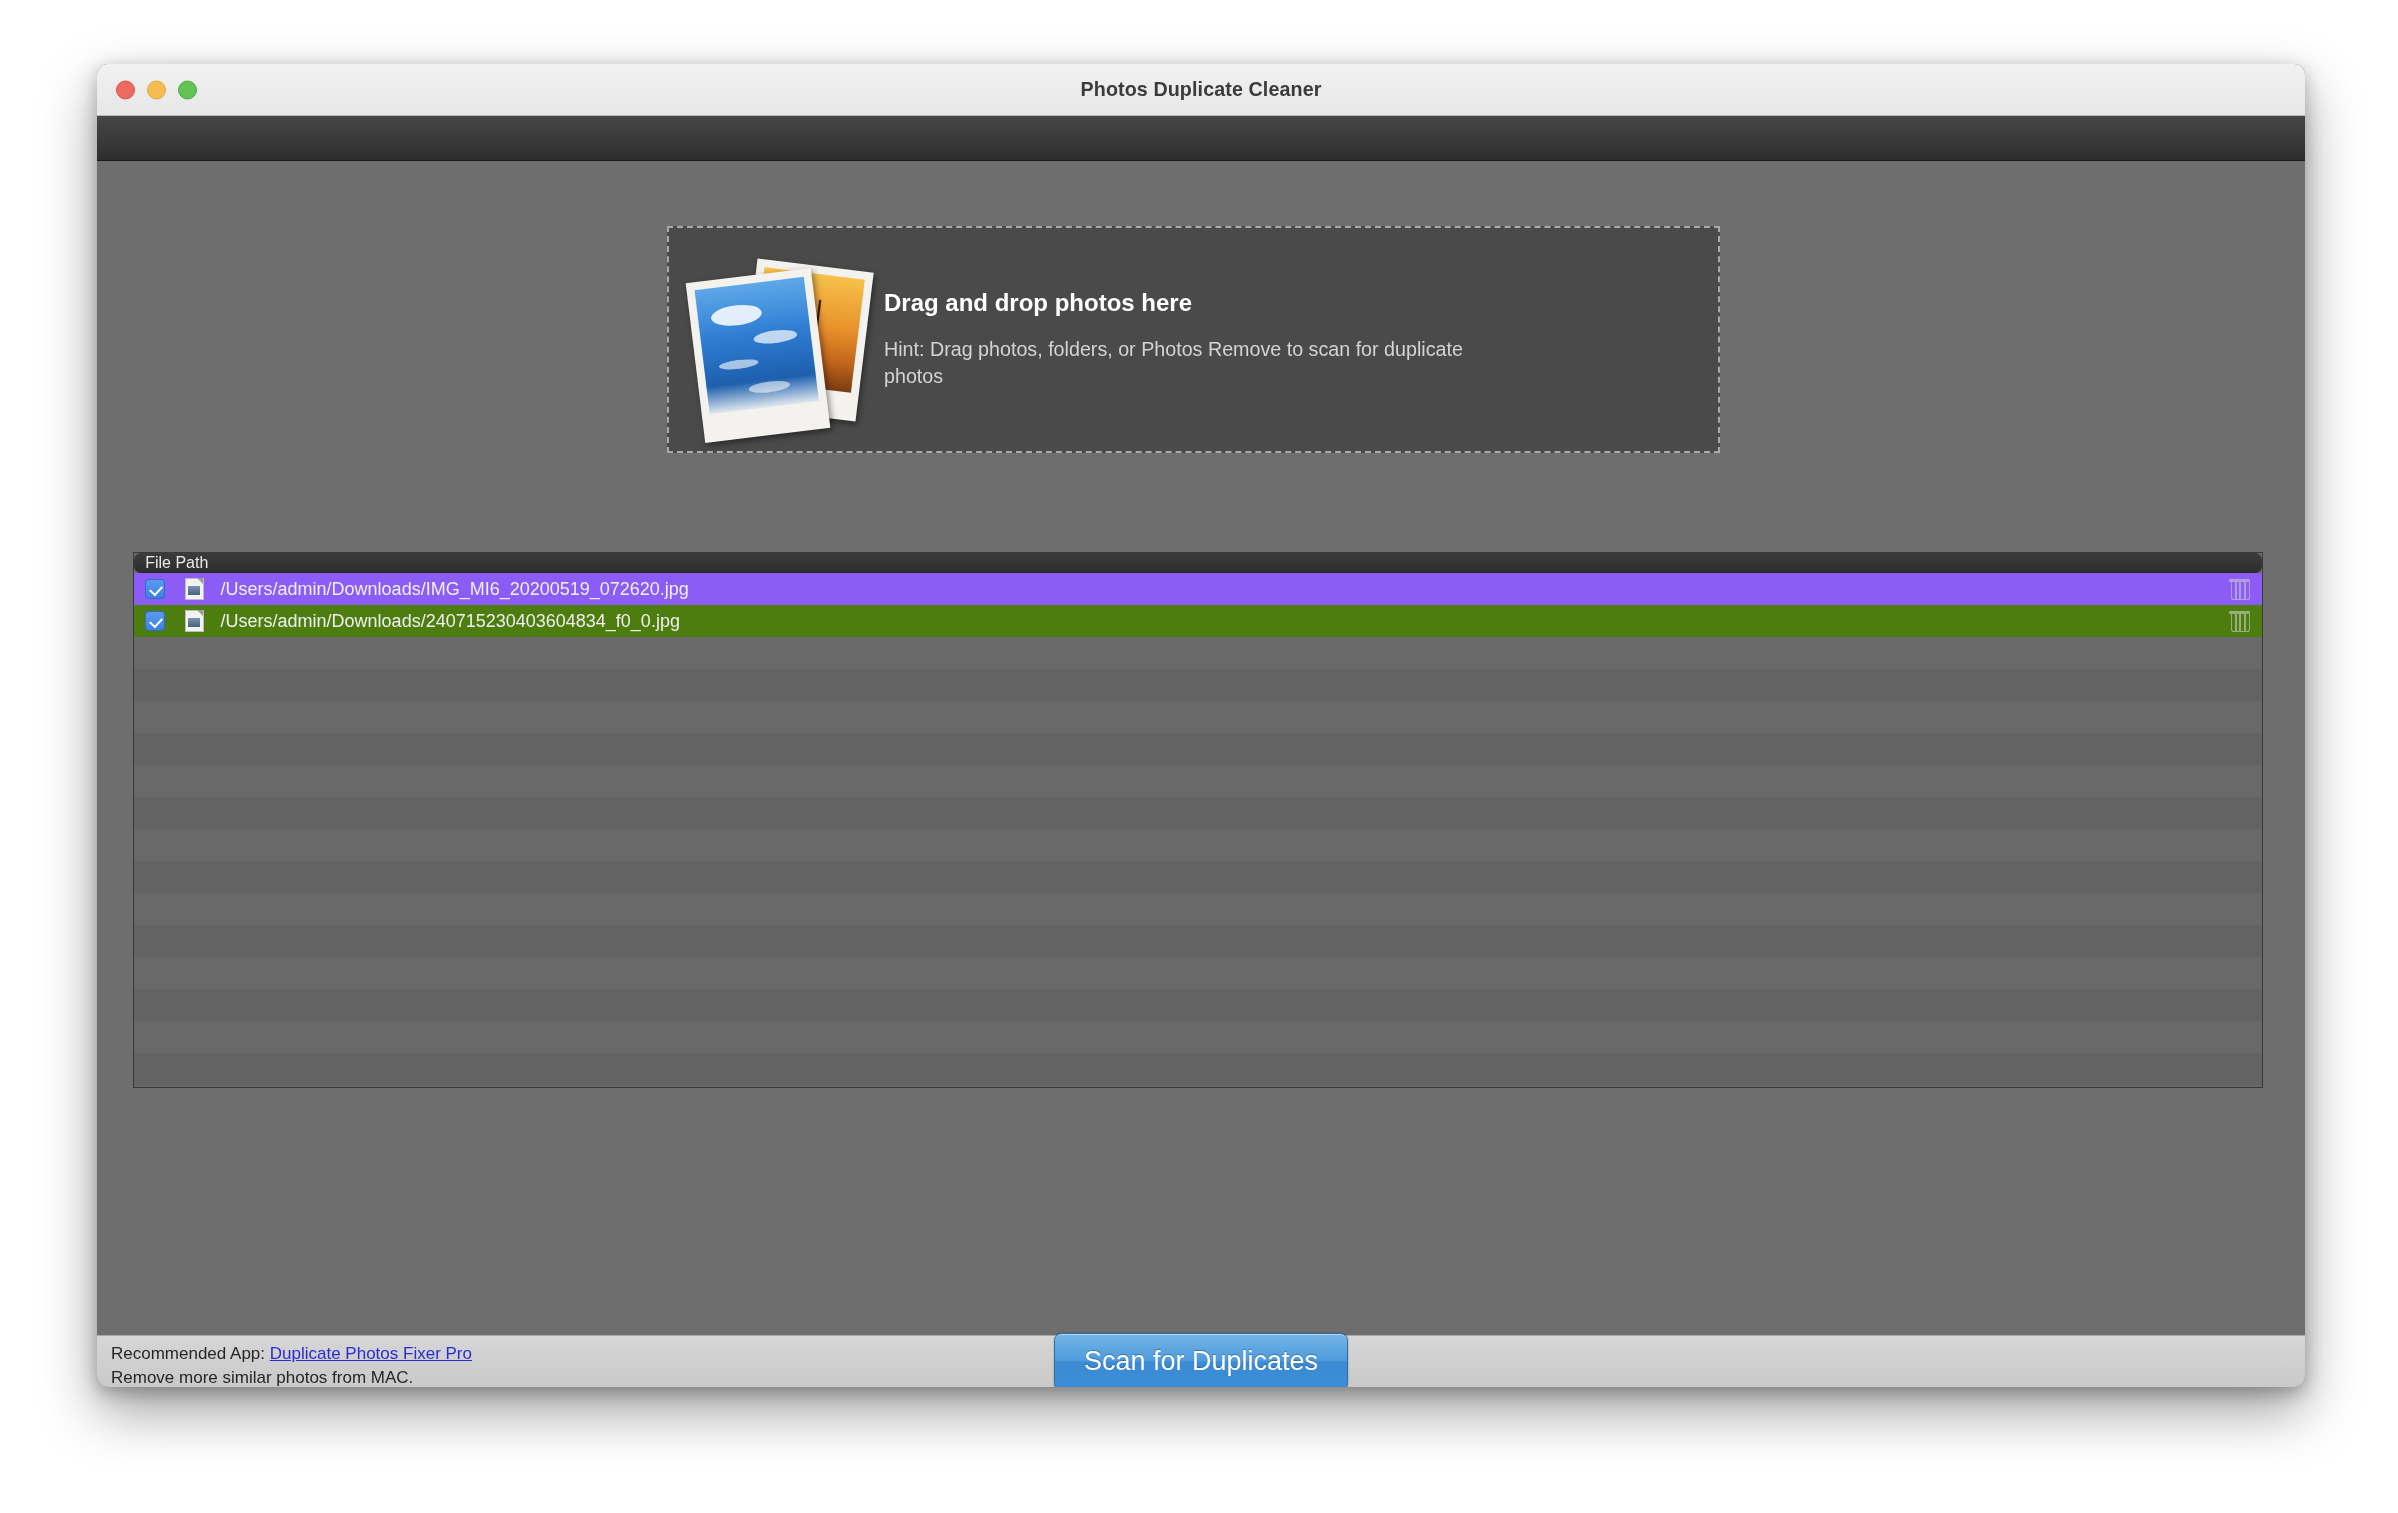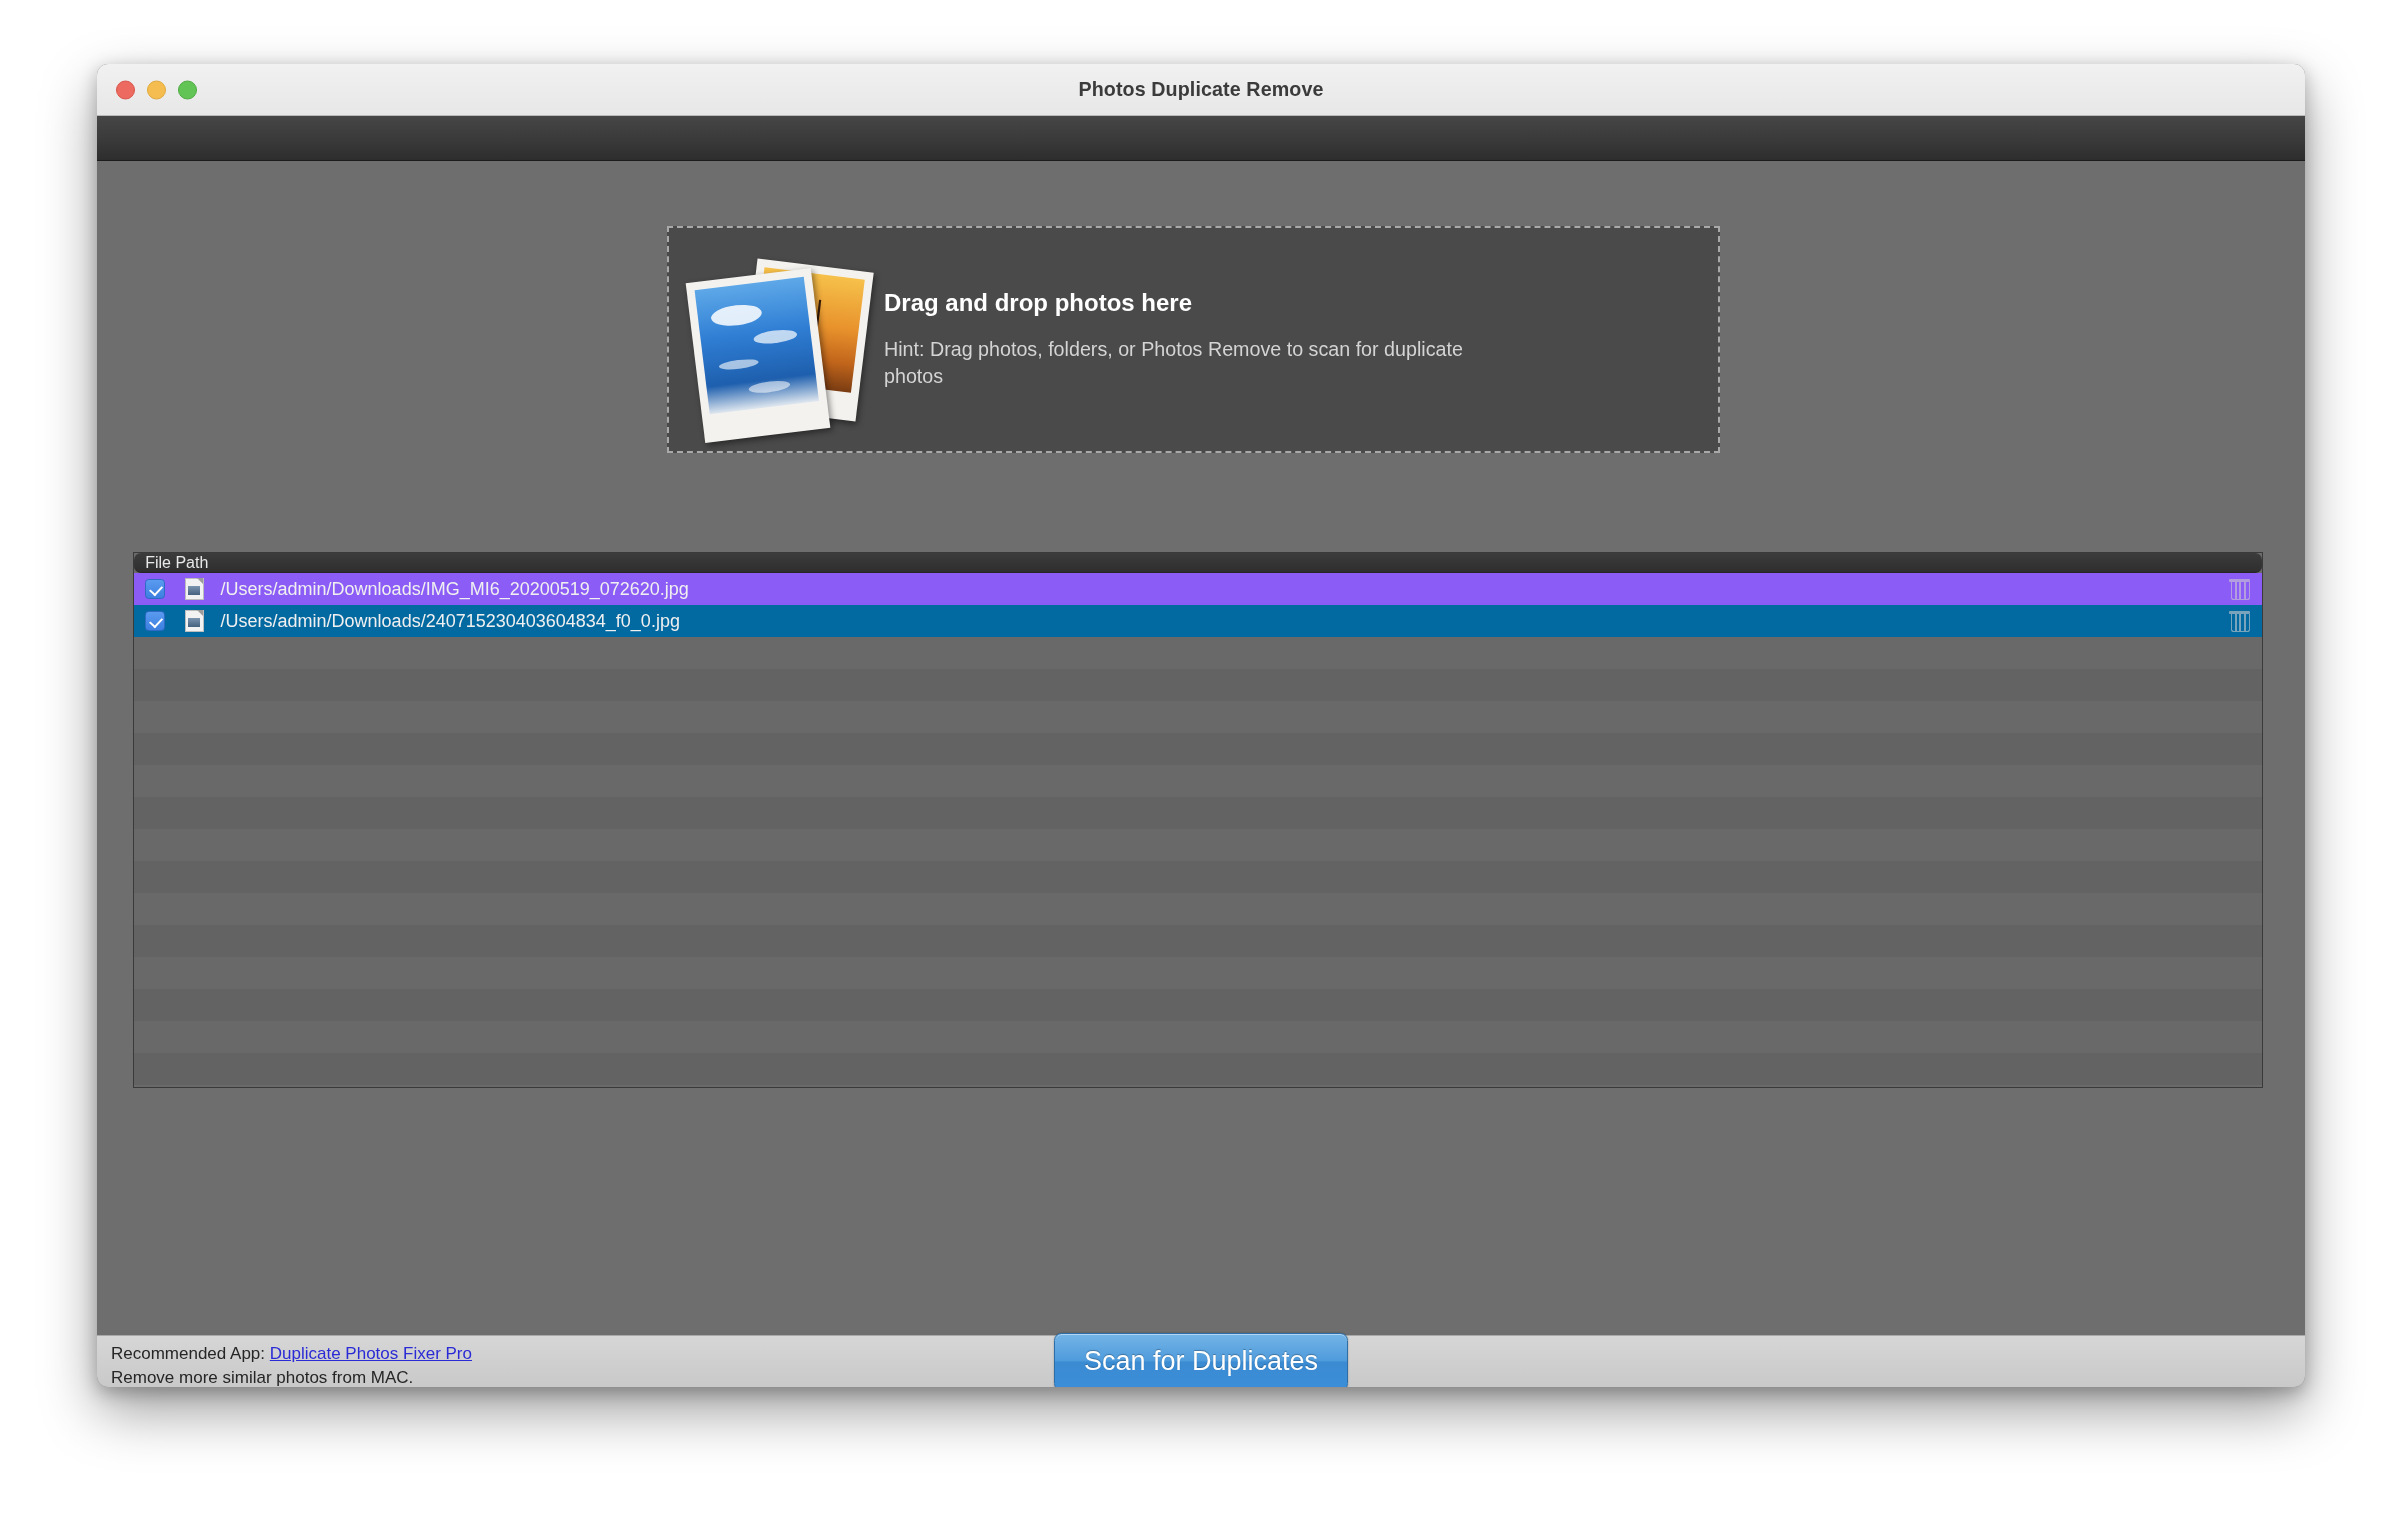--- a/index.html
+++ b/index.html
@@ -120,21 +120,21 @@
   }
   .fl-header-label { font-size: 16px; color: #e8e8e8; padding-left: 11.2px; }
 
   .fl-rows { position: relative; }
   .fl-row {
     height: 32px;
     display: flex; align-items: center;
     padding-left: 11.2px; padding-right: 13px;
   }
   .fl-row.odd  { background: #8b5cf6; }
-  .fl-row.even { background: #0369a1; justify-content: flex-end; }
+  .fl-row.even { background: #4d7c0f; justify-content: flex-end; }
 
   .cb {
     width: 19.7px; height: 19.7px; flex: 0 0 19.7px;
     border-radius: 3.7px;
     background: linear-gradient(to bottom, #5a9bf0 0%, #3d7fe0 100%);
     border: 0.9px solid #2f6ac4;
     position: relative;
   }
   .cb::after {
     content: "";
@@ -308,21 +308,21 @@
 
 <div id="stage">
   <div class="window">
 
     <div class="titlebar">
       <div class="lights">
         <span class="light red"></span>
         <span class="light yellow"></span>
         <span class="light green"></span>
       </div>
-      <div class="win-title">Photos Duplicate Remove</div>
+      <div class="win-title">Photos Duplicate Cleaner</div>
     </div>
 
     <div class="toolbar-strip"></div>
 
     <div class="body">
 
       <div class="dropzone">
         <div class="dz-icon">
           <div class="photo-back">
             <div class="ph-img ph-sunset"></div>

